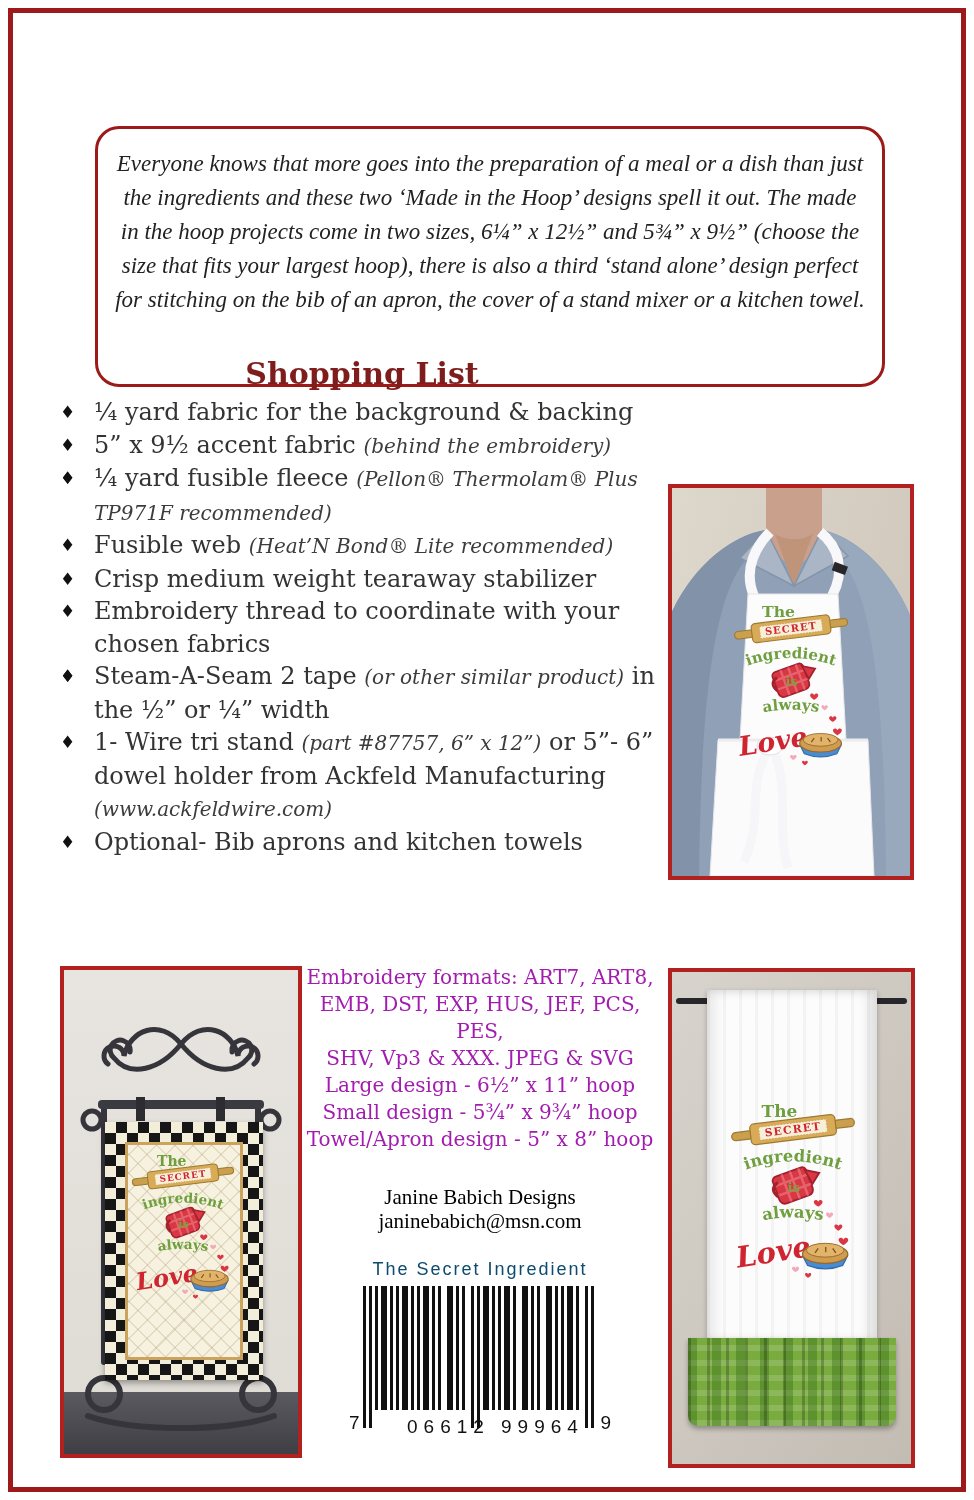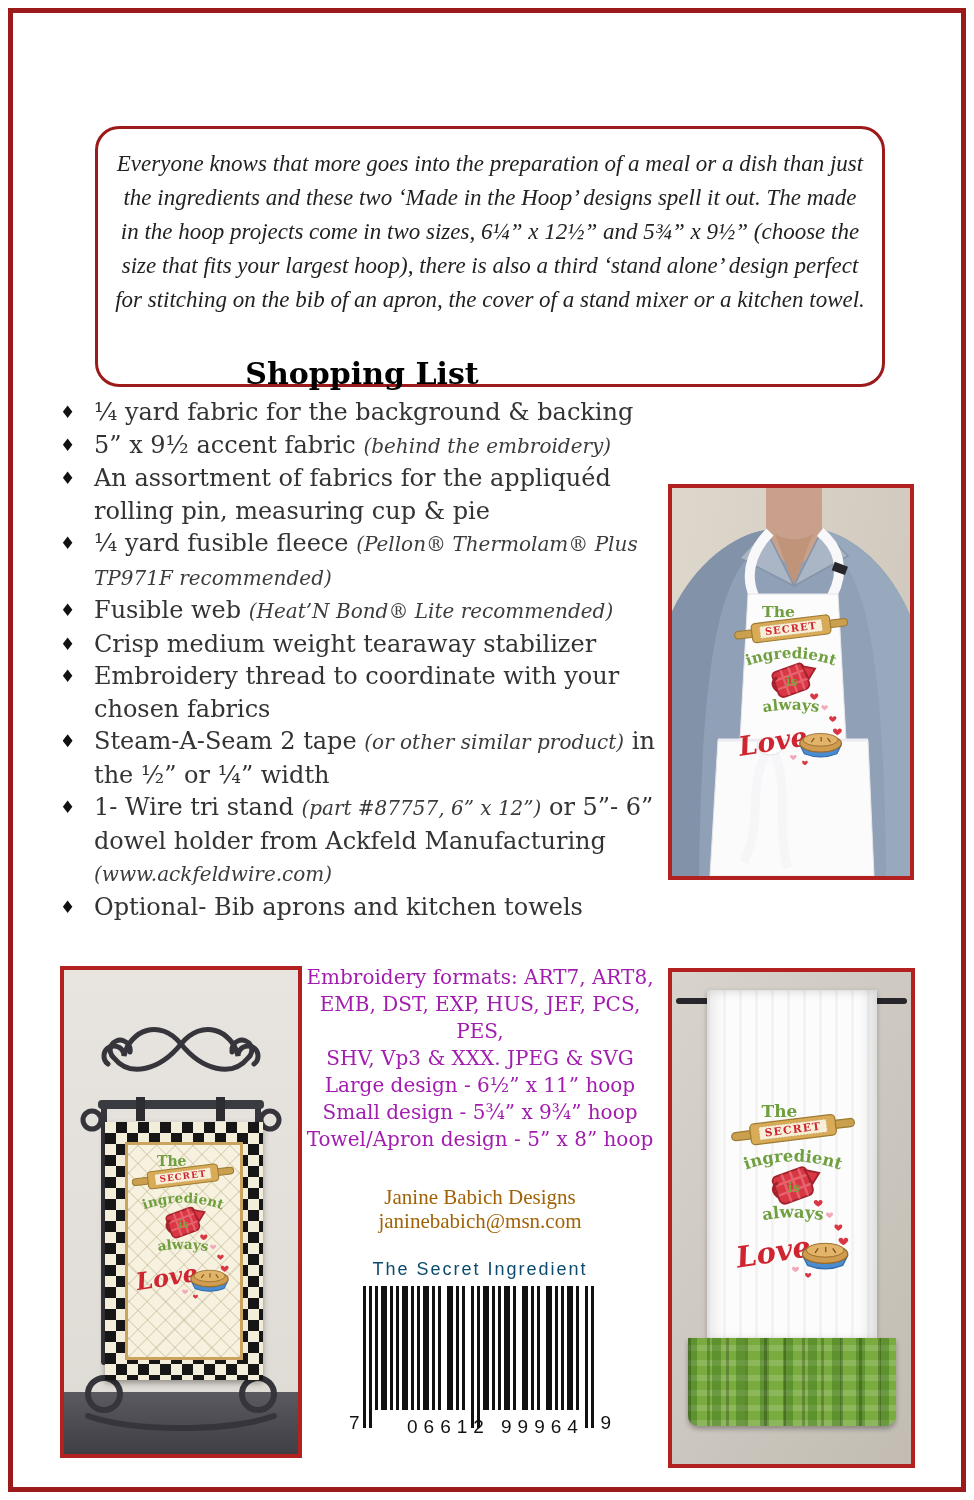--- a/index.html
+++ b/index.html
@@ -16,21 +16,21 @@
 
   
   .intro-box{position:absolute;left:95px;top:126px;width:790px;height:261px;
         border:3px solid #9c1a1a;border-radius:24px;box-sizing:border-box;}
   .intro-text{position:absolute;left:16px;right:16px;top:18px;text-align:center;
         font-family:"Liberation Serif","DejaVu Serif",serif;font-style:italic;
         font-size:23px;line-height:34px;color:#222;}
 
   
   .shop-head{position:absolute;left:0;top:356px;width:724px;text-align:center;
-        font-size:30px;font-weight:700;color:#000000;}
+        font-size:30px;font-weight:700;color:#7f1d1d;}
   .shop-list{position:absolute;left:58px;top:396px;width:612px;margin:0;padding:0;list-style:none;
         font-size:24px;line-height:32.5px;color:#333;}
   .shop-list li{position:relative;padding-left:36px;margin:0;}
   .bullet{position:absolute;left:2px;top:0;font-size:17px;color:#111;}
   .it{font-style:italic;font-size:20px;color:#3c3c3c;}
 
   
   .photo{position:absolute;border:4px solid #b32020;box-sizing:border-box;overflow:hidden;background:#e5e5e5;}
   .photo-apron{left:668px;top:484px;width:246px;height:396px;}
   .photo-stand{left:60px; top:966px;width:242px;height:492px;}
@@ -86,21 +86,21 @@
   .cup-handle{stroke:#a3212c;stroke-width:5;fill:none;}
   .pie-crust{fill:#cf9c50;stroke:#96692c;stroke-width:2;}
   .pie-top{fill:#e2b469;stroke:#96692c;stroke-width:1.5;}
   .pie-dish{fill:#4a8cd2;stroke:#2e6cae;stroke-width:2;}
   .pie-slits{stroke:#7a4f1c;stroke-width:2;fill:none;}
   .hr{fill:#d93744;} .hp{fill:#f2a9b9;}
 
   
   .info-col{position:absolute;left:306px;top:964px;width:348px;text-align:center;}
   .info-line{font-size:20px;line-height:27px;color:#a21caf;}
-  .contact{margin-top:32px;font-family:"Liberation Serif",serif;font-size:21px;line-height:24px;color:#a16207;}
+  .contact{margin-top:32px;font-family:"Liberation Serif",serif;font-size:21px;line-height:24px;color:#000000;}
   .bc-label{margin-top:26px;font-family:"Liberation Sans",sans-serif;font-size:18px;letter-spacing:2px;color:#0c4a6e;}
   .barcode{position:relative;width:262px;height:168px;margin:4px auto 0;}
   .bc-bars{position:absolute;left:14px;top:2px;}
   .bc-num{position:absolute;font-family:"Liberation Sans",sans-serif;font-size:19px;color:#111;}
   .bc-l{left:0;bottom:18px;} .bc-g1{left:58px;bottom:14px;letter-spacing:6px;}
   .bc-g2{left:152px;bottom:14px;letter-spacing:6px;} .bc-r{right:0;bottom:18px;}
 </style>
 </head>
 <body>
 
@@ -109,21 +109,21 @@
 
 
   <div class="intro-box">
     <div class="intro-text">Everyone knows that more goes into the preparation of a meal or a dish than just the ingredients and these two ‘Made in the Hoop’ designs spell it out. The made in the hoop projects come in two sizes, 6¼” x 12½” and 5¾” x 9½” (choose the size that fits your largest hoop), there is also a third ‘stand alone’ design perfect for stitching on the bib of an apron, the cover of a stand mixer or a kitchen towel.</div>
   </div>
 
   <div class="shop-head">Shopping List</div>
   <ul class="shop-list">
     <li><span class="bullet">♦</span><span>¼ yard fabric for the background &amp; backing</span></li>
     <li><span class="bullet">♦</span><span>5” x 9½ accent fabric </span><span class="it">(behind the embroidery)</span></li>
-    <li><span class="bullet">♦</span><span>An assortment of fabrics for the appliquéd rolling pin, measuring cup &amp; pie</span></li>
+    <li><span class="bullet">♦</span></li>
     <li><span class="bullet">♦</span><span>¼ yard fusible fleece </span><span class="it">(Pellon® Thermolam® Plus TP971F recommended)</span></li>
     <li><span class="bullet">♦</span><span>Fusible web </span><span class="it">(Heat’N Bond® Lite recommended)</span></li>
     <li><span class="bullet">♦</span><span>Crisp medium weight tearaway stabilizer</span></li>
     <li><span class="bullet">♦</span><span>Embroidery thread to coordinate with your chosen fabrics</span></li>
     <li><span class="bullet">♦</span></li>
     <li><span class="bullet">♦</span><span>Steam-A-Seam 2 tape </span><span class="it">(or other similar product)</span><span> in the ½” or ¼” width</span></li>
     <li><span class="bullet">♦</span><span>1- Wire tri stand </span><span class="it">(part #87757, 6” x 12”)</span><span> or 5”- 6” dowel holder from Ackfeld Manufacturing </span><span class="it">(www.ackfeldwire.com)</span></li>
     <li><span class="bullet">♦</span><span>Optional- Bib aprons and kitchen towels</span></li>
   </ul>
 

